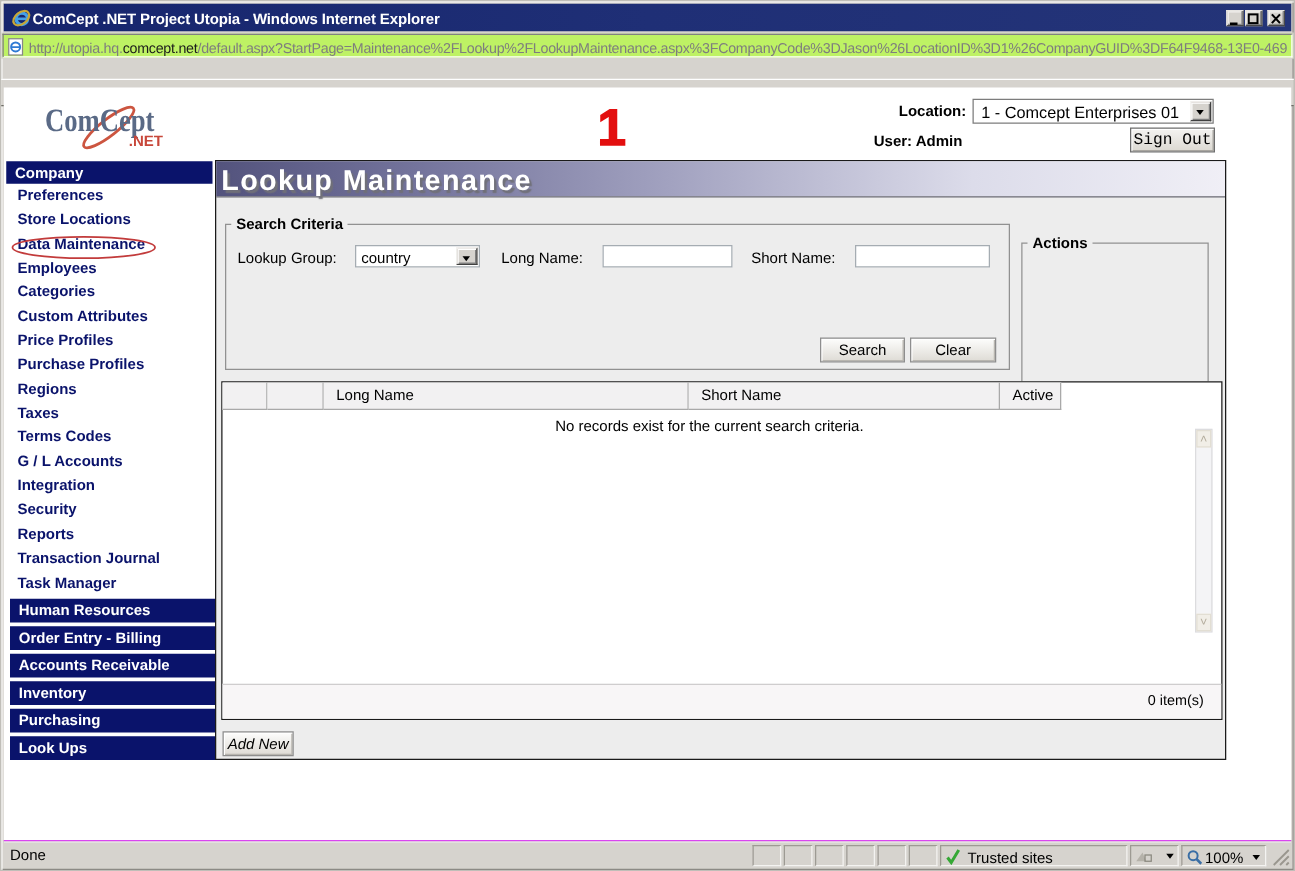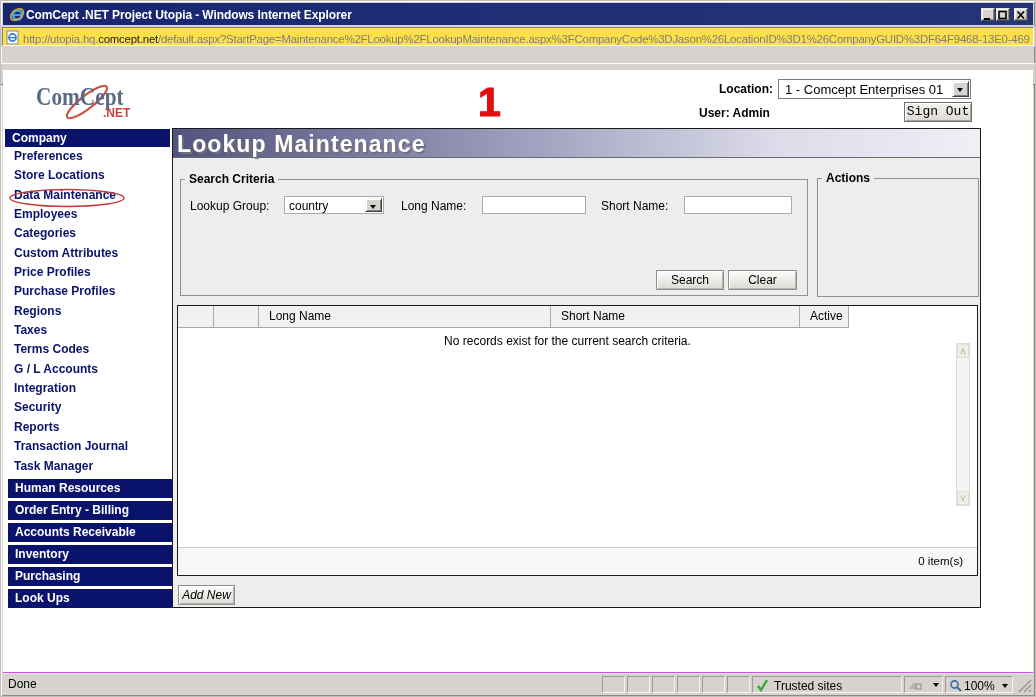--- a/index.html
+++ b/index.html
@@ -11,21 +11,21 @@
 #frame { position:absolute; inset:0; border:1px solid #c0beb8; background:#d6d3ce; box-shadow:inset 1px 1px 0 #fdfdfb, inset -1px -1px 0 #8c8a85; }
 #titlebar { position:absolute; left:3px; top:3px; right:3px; height:22px;
   background:linear-gradient(90deg,#16256d 0%,#1f2f76 50%,#243478 100%);
   color:#fff; font-weight:bold; font-size:13px;padding-left:36px; }
 #titletext { position:absolute; left:23px; top:5px; font-size:12px; letter-spacing:-0.1px; }
 .winbtn { position:absolute; top:5px; width:14px; height:13px; background:#d6d3ce;
   border-top:1px solid #e8e6e3; border-left:1px solid #e8e6e3;
   border-right:1px solid #48484a; border-bottom:1px solid #48484a;
   box-shadow:inset -1px -1px 0 #8a8a8c, inset 1px 1px 0 #f4f2ef; }
 #addrrow { position:absolute; left:1px; top:26px; right:1px; height:21px; background:#d6d3ce; }
-#addrinput { position:absolute; left:1px; top:1px; right:1px; height:19px; background:#fde047;
+#addrinput { position:absolute; left:1px; top:1px; right:1px; height:19px; background:#bef264;
   border-top:1px solid #808080; border-left:1px solid #808080;
   border-bottom:1px solid #fff; border-right:1px solid #fff;
   font-size:11.4px; letter-spacing:-0.2px; color:#7e7e7e; line-height:18px; white-space:nowrap; overflow:hidden; }
 #addrinput b { color:#1c1c1c; font-weight:normal; }
 #menurow { position:absolute; left:1px; top:47px; right:1px; height:22px; background:#d6d3ce;
   border-top:1px solid #fff; border-bottom:1px solid #6e6c66; font-size:12px; color:#000;margin-top:16px; }
 #menurow span { position:absolute; top:4px; }
 #menurow u { text-decoration:underline; }
 #page { position:absolute; left:3px; top:70px; right:3px; bottom:25px; background:#fff; overflow:hidden; }
 
@@ -201,21 +201,21 @@
         <div class="selbtn"></div>
       </div>
       <span class="flab" style="left:220px;top:19px">Long Name:</span>
       <div class="tinput" style="left:301px;top:16px;width:104px"></div>
       <span class="flab" style="left:420px;top:19px">Short Name:</span>
       <div class="tinput" style="left:503px;top:16px;width:108px"></div>
       <div class="btn" style="left:475px;top:90px;width:68px;height:20px;line-height:18px">Search</div>
       <div class="btn" style="left:547px;top:90px;width:69px;height:20px;line-height:18px">Clear</div>
     </div>
 
-    <div class="fieldset" style="left:644px;top:49px;width:162px;height:119px">
+    <div class="fieldset" style="left:644px;top:65px;width:150px;height:119px">
       <div class="legend">Actions</div>
     </div>
 
     <div id="grid">
       <div class="th" style="left:0;width:36px"></div>
       <div class="th" style="left:36px;width:45px"></div>
       <div class="th" style="left:81px;width:292px">Long Name</div>
       <div class="th" style="left:373px;width:249px">Short Name</div>
       <div class="th" style="left:622px;width:49px">Active</div>
       <div style="position:absolute;left:0;top:22px">

